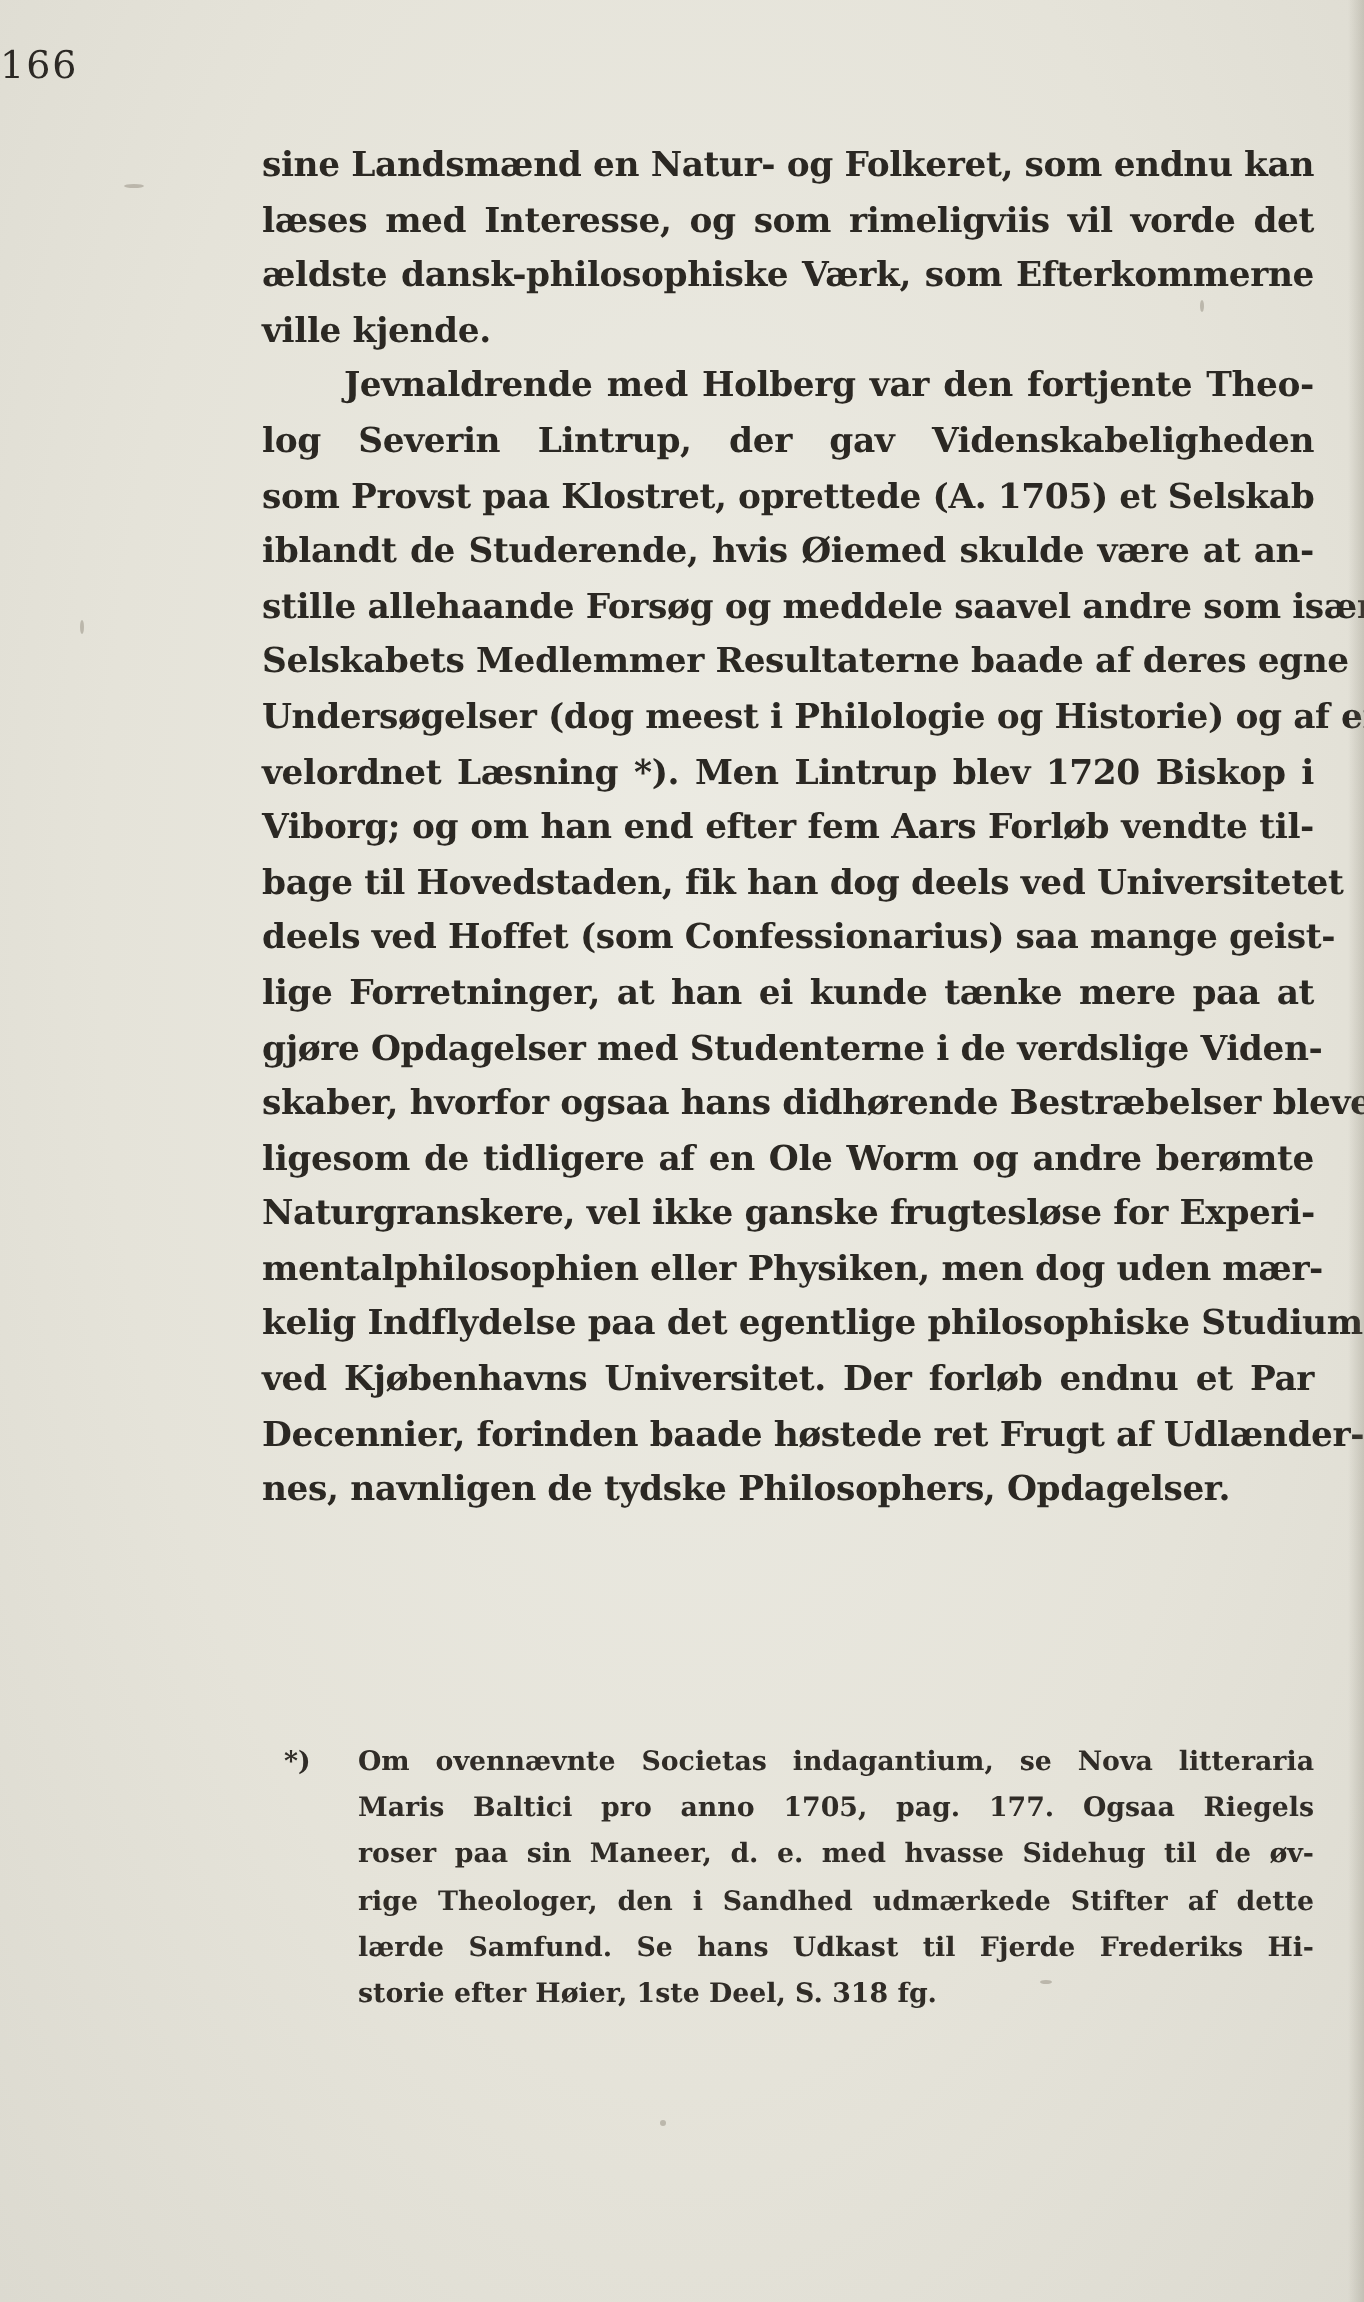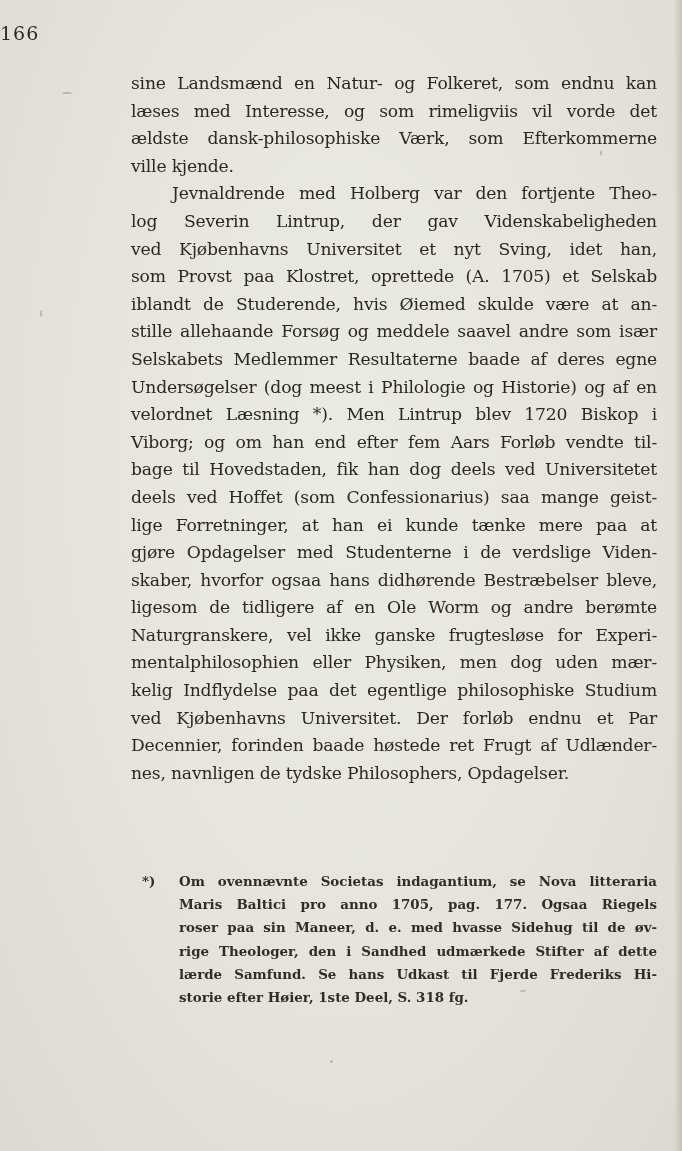--- a/index.html
+++ b/index.html
@@ -20,21 +20,21 @@
   }
   .page-number {
     position: absolute; top: 22px; left: 0; width: 682px; text-align: left;
     font-size: 19px; letter-spacing: 1px; color: #2c2925;
   }
   .body-text {
     position: absolute; top: 70px; left: 131px; width: 526px;
   }
   .line {
     height: 27.6px; line-height: 27.6px;
-    font-size: 17.2px; font-weight: normal;
+    font-size: 17.2px; font-weight: bold;
     white-space: nowrap; text-align: justify; text-align-last: justify;
     color: #2b2823;
     letter-spacing: -0.2px;
   }
   .line.last { text-align-last: left; }
   .line.indent { padding-left: 41px; }
   .footnotes {
     position: absolute; top: 870px; left: 131px; width: 526px;
   }
   .fn-line {
@@ -56,21 +56,20 @@
 <div class="page">
   <div class="page-number">166</div>
 
   <div class="body-text">
     <div class="line">sine Landsmænd en Natur- og Folkeret, som endnu kan</div>
     <div class="line">læses med Interesse, og som rimeligviis vil vorde det</div>
     <div class="line">ældste dansk-philosophiske Værk, som Efterkommerne</div>
     <div class="line last">ville kjende.</div>
     <div class="line indent">Jevnaldrende med Holberg var den fortjente Theo-</div>
     <div class="line">log Severin Lintrup, der gav Videnskabeligheden</div>
-    <div class="line">ved Kjøbenhavns Universitet et nyt Sving, idet han,</div>
     <div class="line">som Provst paa Klostret, oprettede (A. 1705) et Selskab</div>
     <div class="line">iblandt de Studerende, hvis Øiemed skulde være at an-</div>
     <div class="line">stille allehaande Forsøg og meddele saavel andre som især</div>
     <div class="line">Selskabets Medlemmer Resultaterne baade af deres egne</div>
     <div class="line">Undersøgelser (dog meest i Philologie og Historie) og af en</div>
     <div class="line">velordnet Læsning *). Men Lintrup blev 1720 Biskop i</div>
     <div class="line">Viborg; og om han end efter fem Aars Forløb vendte til-</div>
     <div class="line">bage til Hovedstaden, fik han dog deels ved Universitetet</div>
     <div class="line">deels ved Hoffet (som Confessionarius) saa mange geist-</div>
     <div class="line">lige Forretninger, at han ei kunde tænke mere paa at</div>

